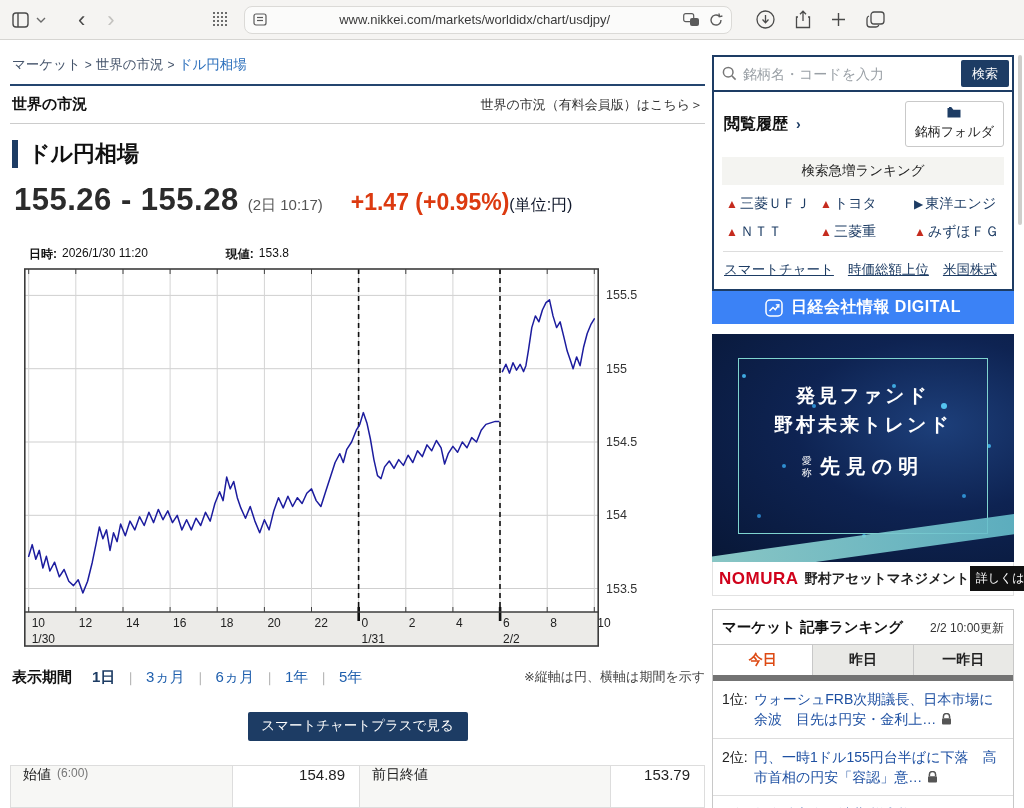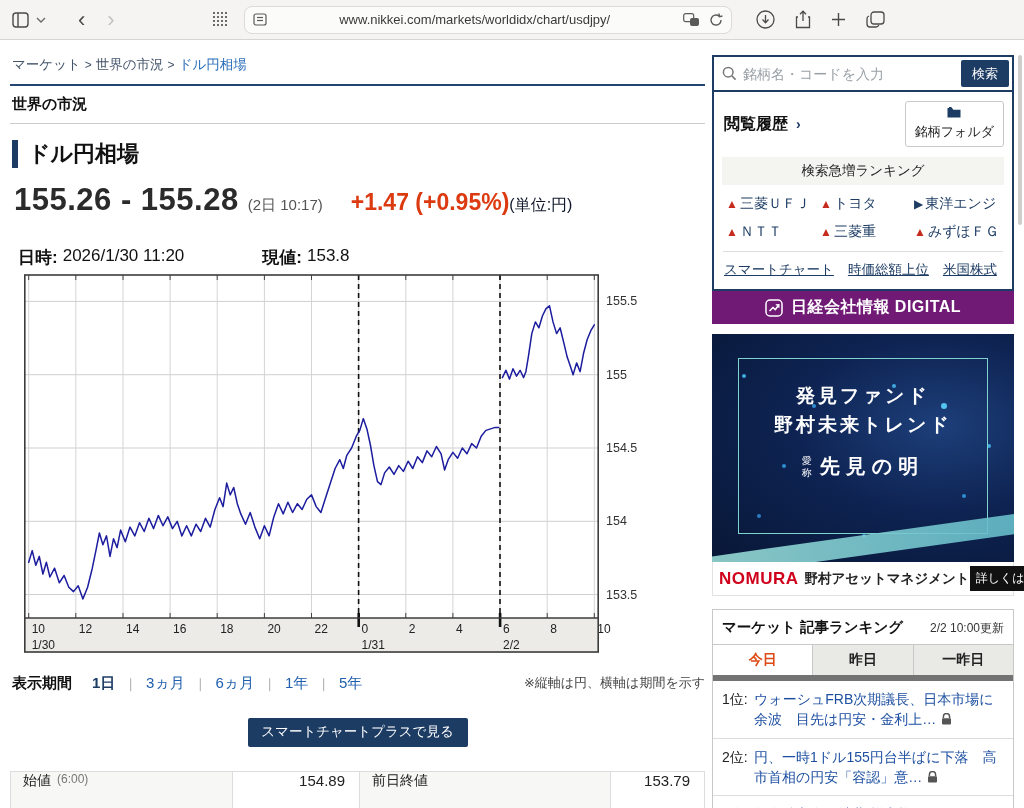--- a/index.html
+++ b/index.html
@@ -27,21 +27,21 @@
   .section-title{font-size:15px;font-weight:bold;color:#111;}
   .premium-link{font-size:13px;color:#333;cursor:pointer;}
   .gray-rule{border-bottom:1px solid #ccc;}
   .page-title{margin:16px 0 0 2px;font-size:22px;font-weight:bold;color:#111;
     border-left:6px solid #1d3c64;padding-left:10px;line-height:1.25;}
   .price-row{display:flex;align-items:baseline;margin:14px 0 0 4px;}
   .price-main{font-size:31px;font-weight:bold;color:#2b2b2b;letter-spacing:.5px;}
   .price-time{font-size:15px;color:#555;margin-left:9px;}
   .price-change{font-size:23px;font-weight:bold;color:#dc3a10;margin-left:28px;}
   .price-unit{font-size:16px;color:#0f172a;}
-  .tooltip-row{display:flex;margin:28px 0 4px 8px;font-size:17px;color:#111;}
+  .tooltip-row{display:flex;margin:28px 0 4px 19px;font-size:12px;color:#111;}
   .tt-label{font-weight:bold;}
   .tt-val{margin-left:5px;}
   .tt-group2{margin-left:78px;display:flex;}
   .chart-wrap{margin-left:14px;}
   
   .period-row{display:flex;align-items:center;margin:14px 0 0 2px;font-size:15px;}
   .period-label{font-weight:bold;color:#111;margin-right:20px;}
   .period{color:#1f5fad;cursor:pointer;}
   .period.active{color:#1d3c64;font-weight:bold;}
   .period-sep{color:#999;margin:0 9px;font-size:13px;}
@@ -76,21 +76,21 @@
     border-radius:3px;padding:5px 9px;font-size:13px;color:#222;cursor:pointer;
     font-family:"Liberation Sans","DejaVu Sans",sans-serif;flex-direction:column;}
   .trend-header{background:#f4f4f1;text-align:center;font-size:13.5px;color:#222;padding:5px 0;margin:2px 8px 0;}
   .stock-grid{display:grid;grid-template-columns:92px 92px auto;gap:10px 2px;padding:10px 10px 10px 12px;}
   .stock-item{font-size:14px;color:#1d3c64;cursor:pointer;white-space:nowrap;}
   .mk{font-size:12px;margin-right:2px;}
   .mk-up{color:#c52b1e;}
   .mk-right{color:#1d3c64;}
   .links-row{border-top:1px solid #ddd;margin:0 9px;padding:9px 1px 10px;display:flex;gap:14px;}
   .quick-link{font-size:13.5px;color:#1d3c64;text-decoration:underline;cursor:pointer;white-space:nowrap;}
-  .digital-bar{height:33px;background:#701a75;color:#fff;display:flex;align-items:center;justify-content:center;
+  .digital-bar{height:33px;background:#3b82f6;color:#fff;display:flex;align-items:center;justify-content:center;
     gap:8px;font-size:16px;font-weight:bold;cursor:pointer;letter-spacing:.5px;}
   
   .ad{margin-top:10px;cursor:pointer;}
   .ad-visual{position:relative;height:228px;overflow:hidden;
     background:radial-gradient(ellipse at 75% 40%,#1d3f7a 0%,#0e2352 45%,#081736 100%);}
   .ad-frame{position:absolute;left:26px;right:26px;top:24px;bottom:28px;border:1px solid #7fd4cf;}
   .ad-dots{position:absolute;left:30px;top:40px;width:4px;height:4px;border-radius:50%;background:#3fa9e0;
     box-shadow:40px 90px 0 #2f8ed0, 150px 10px 0 #3fa9e0, 220px 120px 0 #2f8ed0, 120px 160px 0 #33a0da,
       200px 30px 0 1px #55c4f0, 15px 140px 0 #2a7ec0, 245px 70px 0 #3fa9e0, 70px 30px 0 #2f8ed0;}
   .ad-ribbon{position:absolute;left:-20px;bottom:8px;width:360px;height:20px;background:linear-gradient(90deg,#9adbd5,#5fb9c9);
@@ -207,20 +207,21 @@
     </span>
   </div>
 </div>
 <div class="scrollbar-thumb"></div>
 
 <div class="main-col">
   <div class="breadcrumb" id="breadcrumb"><span class="crumb">マーケット</span><span class="crumb-sep">&gt;</span><span class="crumb">世界の市況</span><span class="crumb-sep">&gt;</span><span class="crumb last">ドル円相場</span></div>
   <div class="navy-rule"></div>
   <div class="section-row">
     <span class="section-title">世界の市況</span>
+    <span class="premium-link">世界の市況（有料会員版）はこちら＞</span>
   </div>
   <div class="gray-rule"></div>
 
   <h1 class="page-title">ドル円相場</h1>
 
   <div class="price-row">
     <span class="price-main">155.26 - 155.28</span>
     <span class="price-time">(2日 10:17)</span>
     <span class="price-change">+1.47 (+0.95%)</span>
     <span class="price-unit">(単位:円)</span>

